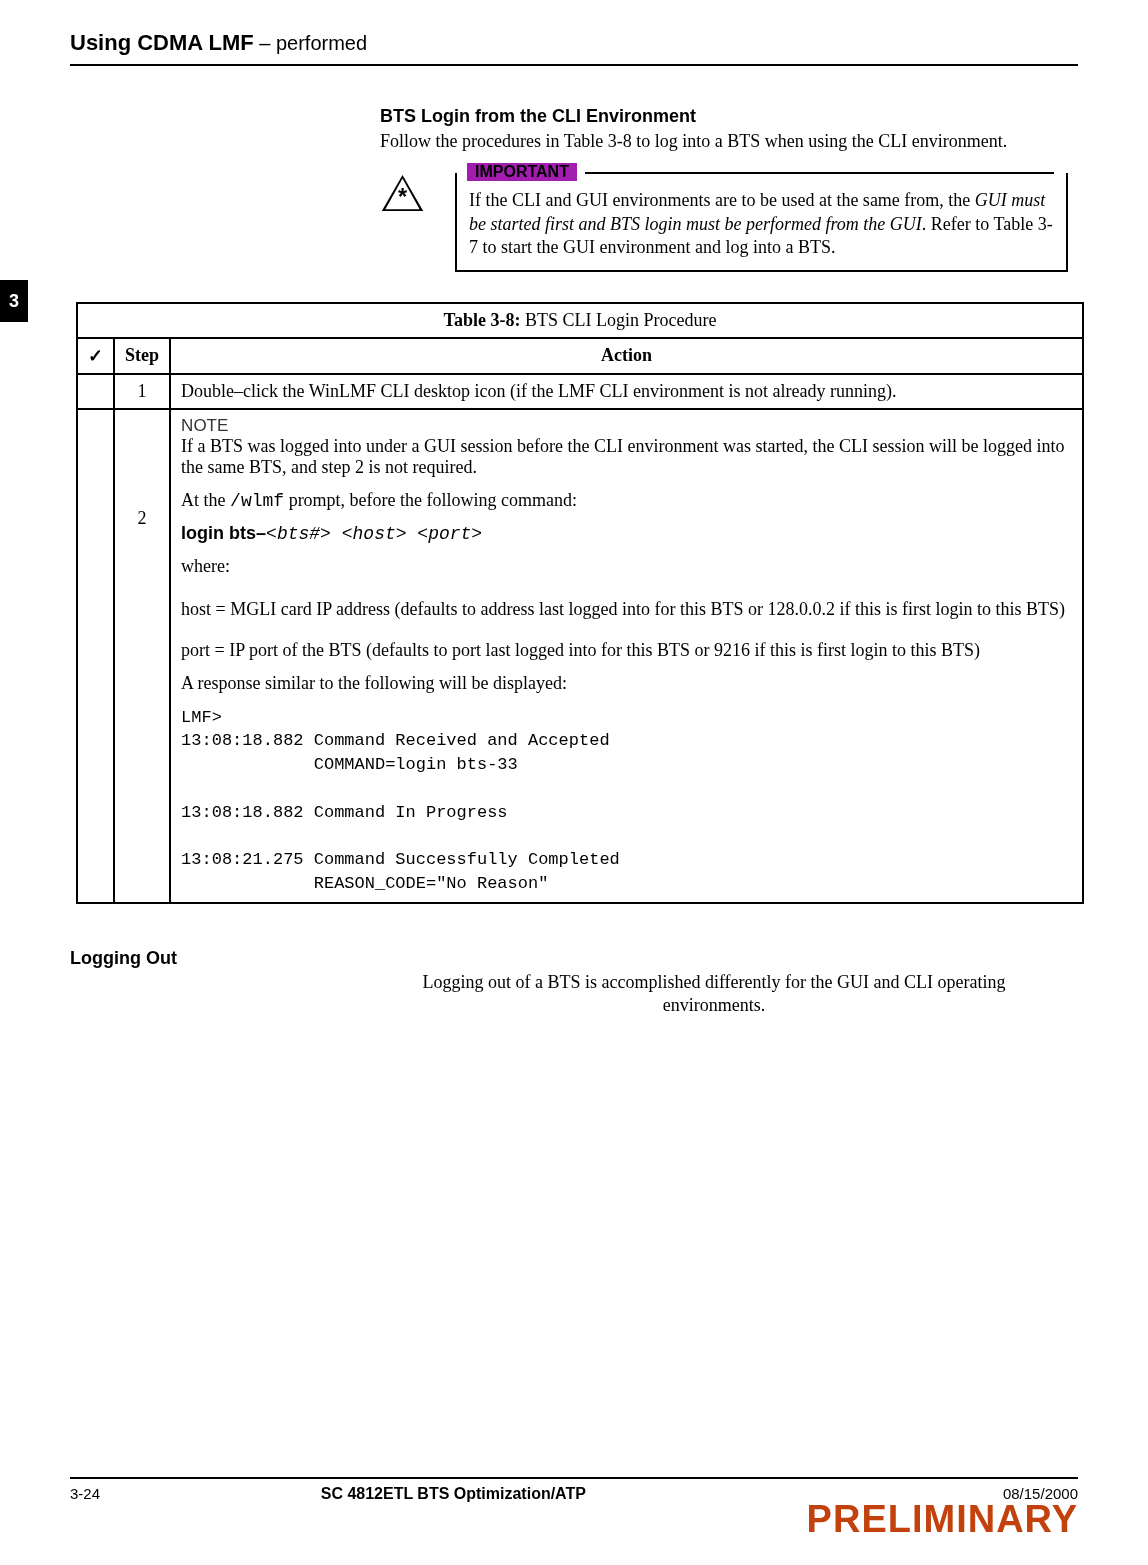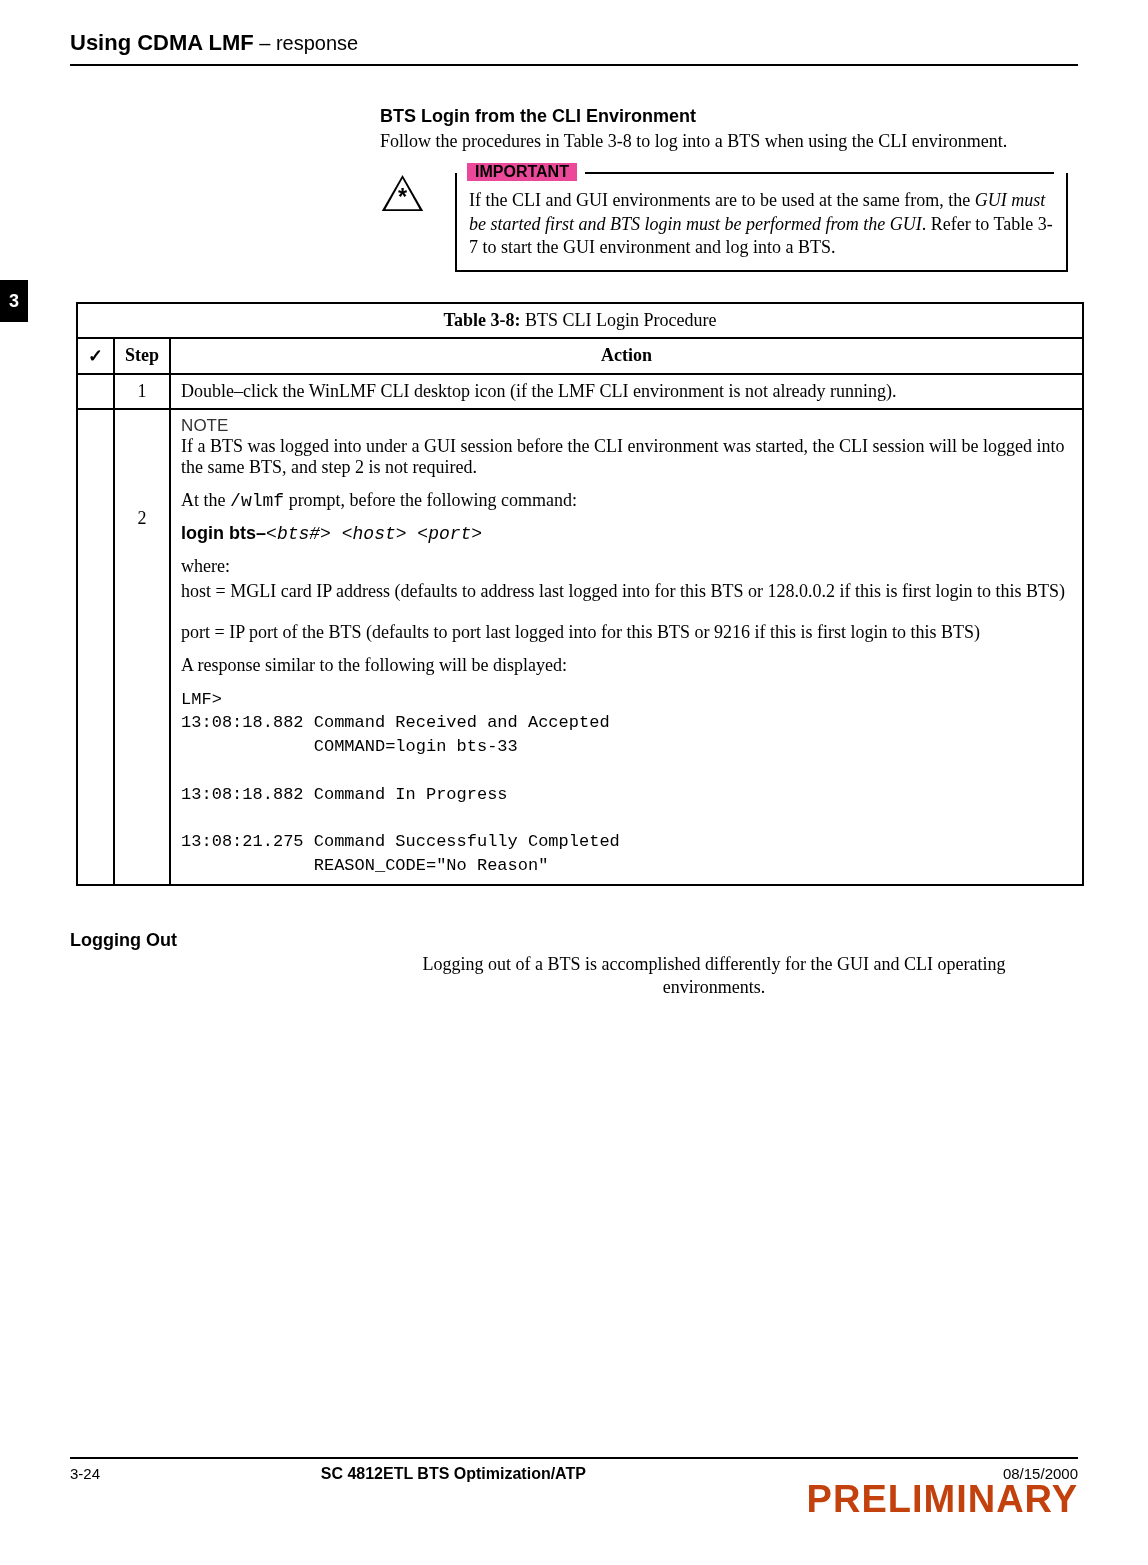--- a/index.html
+++ b/index.html
@@ -69,21 +69,21 @@
     .important-label-row {
       display: flex;
       align-items: center;
       margin-top: -10px;
       margin-bottom: 8px;
     }
     .important-label {
       font-family: Arial, Helvetica, sans-serif;
       font-weight: bold;
       font-size: 16px;
-      background: #ec4899;
+      background: #a21caf;
       padding: 0 8px;
       margin-left: -2px;
     }
     .important-line {
       flex: 1;
       border-top: 2px solid #000;
       margin-left: 8px;
       margin-top: 2px;
     }
     .important-text {
@@ -169,21 +169,21 @@
     }
     .logging-out-para {
       margin-left: 310px;
       margin-right: 30px;
       font-size: 18px;
       line-height: 1.3;
       text-align: center;
     }
     .footer {
       position: absolute;
-      bottom: 44px;
+      bottom: 24px;
       left: 70px;
       right: 70px;
       border-top: 2px solid #000;
       padding-top: 6px;
       display: flex;
       justify-content: space-between;
       align-items: flex-start;
       font-family: Arial, Helvetica, sans-serif;
       font-size: 15px;
     }
@@ -207,21 +207,21 @@
       white-space: pre;
       font-size: 17px;
       line-height: 1.4;
       margin-top: 6px;
     }
   </style>
 </head>
 <body>
 
 <div class="header-title">
-  <span>Using CDMA LMF</span><span class="cont"> – response</span>
+  <span>Using CDMA LMF</span><span class="cont"> – performed</span>
 </div>
 
 <div class="chapter-tab">3</div>
 
 <div class="main-content">
   <div class="section-title">BTS Login from the CLI Environment</div>
   <div class="para">Follow the procedures in Table 3-8 to log into a BTS when using the CLI environment.</div>
 
   <div class="important-box">
     <div class="star-icon">
@@ -265,21 +265,21 @@
     <td class="step-col" style="vertical-align:top; padding-top:98px;">2</td>
     <td>
       <div class="note-label">NOTE</div>
       <div class="table-para">If a BTS was logged into under a GUI session before the CLI environment was started, the CLI session will be logged into the same BTS, and step 2 is not required.</div>
       <div class="table-para">
         <span>At the </span><span class="mono">/wlmf</span><span> prompt, before the following command:</span>
       </div>
       <div class="table-para">
         <span class="bold-sans">login bts–</span><span class="mono ital">&lt;bts#&gt;  &lt;host&gt;  &lt;port&gt;</span>
       </div>
-      <div class="table-para" style="margin-bottom:4px;">where:</div>
+      <div class="table-para" style="margin-bottom:22px;">where:</div>
       <div class="table-para" style="margin-bottom:20px;">host = MGLI card IP address (defaults to address last logged into for this BTS or 128.0.0.2 if this is first login to this BTS)</div>
       <div class="table-para">port = IP port of the BTS (defaults to port last logged into for this BTS or 9216 if this is first login to this BTS)</div>
       <div class="table-para">A response similar to the following will be displayed:</div>
       <pre class="mono">LMF&gt;
 13:08:18.882 Command Received and Accepted
              COMMAND=login bts-33
 
 13:08:18.882 Command In Progress
 
 13:08:21.275 Command Successfully Completed

